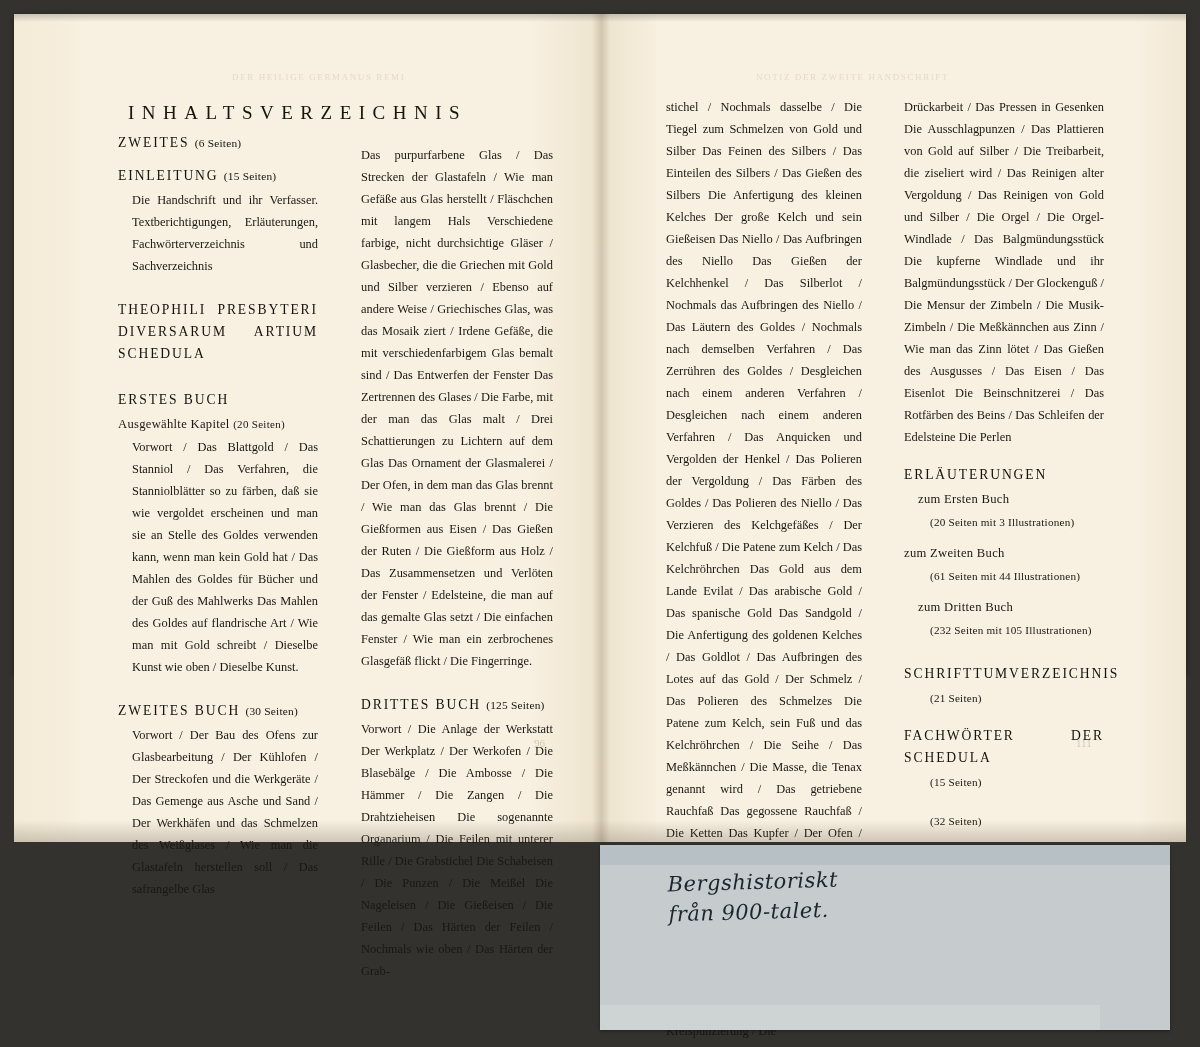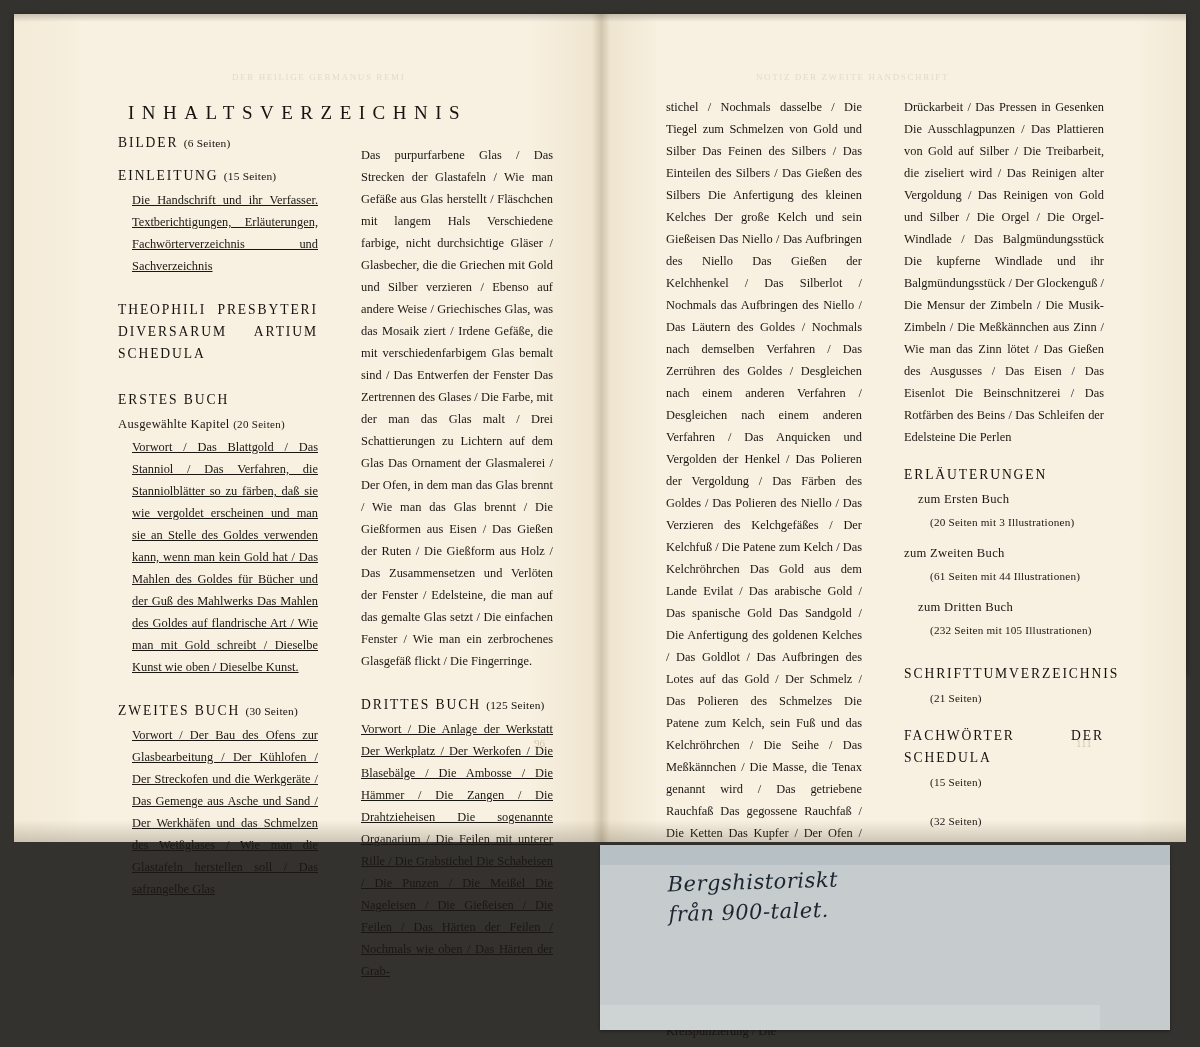--- a/index.html
+++ b/index.html
@@ -105,21 +105,20 @@
   .sub-head {
     font-size: 12.6px;
     margin: 0;
     letter-spacing: 0.3px;
   }
   .sub-head .pages { font-size: 11px; }
   .indent {
     margin: 1px 0 0 14px;
     text-align: justify;
     hyphens: auto;
-    text-decoration: underline;
   }
   .indent2 {
     margin: 1px 0 0 26px;
     font-size: 11.2px;
     letter-spacing: 0.2px;
   }
   .gap-s { height: 9px; }
   .gap-m { height: 16px; }
   .gap-l { height: 22px; }
   .run { margin: 0; text-align: justify; hyphens: auto; }
@@ -189,21 +188,21 @@
 
     <div class="ghost" style="left:218px; top:58px;">DER HEILIGE GERMANUS REMI</div>
     <div class="ghost" style="left:742px; top:58px;">NOTIZ DER ZWEITE HANDSCHRIFT</div>
 
     <div class="content">
 
       <h1 class="toc-title">INHALTSVERZEICHNIS</h1>
 
       <div class="col col-1">
         <div class="sec-head spaced">
-          <span>BILDER</span>
+          <span>ZWEITES</span>
           <span class="pages">(6 Seiten)</span>
         </div>
         <div class="gap-s"></div>
         <div class="sec-head spaced">
           <span>EINLEITUNG</span>
           <span class="pages">(15 Seiten)</span>
         </div>
         <p class="indent">Die Handschrift und ihr Verfasser. Textberichtigungen, Erläuterungen, Fachwörterverzeichnis und Sachverzeichnis</p>
         <div class="gap-l"></div>
         <div class="sec-head spaced">THEOPHILI PRESBYTERI DIVERSARUM ARTIUM SCHEDULA</div>

